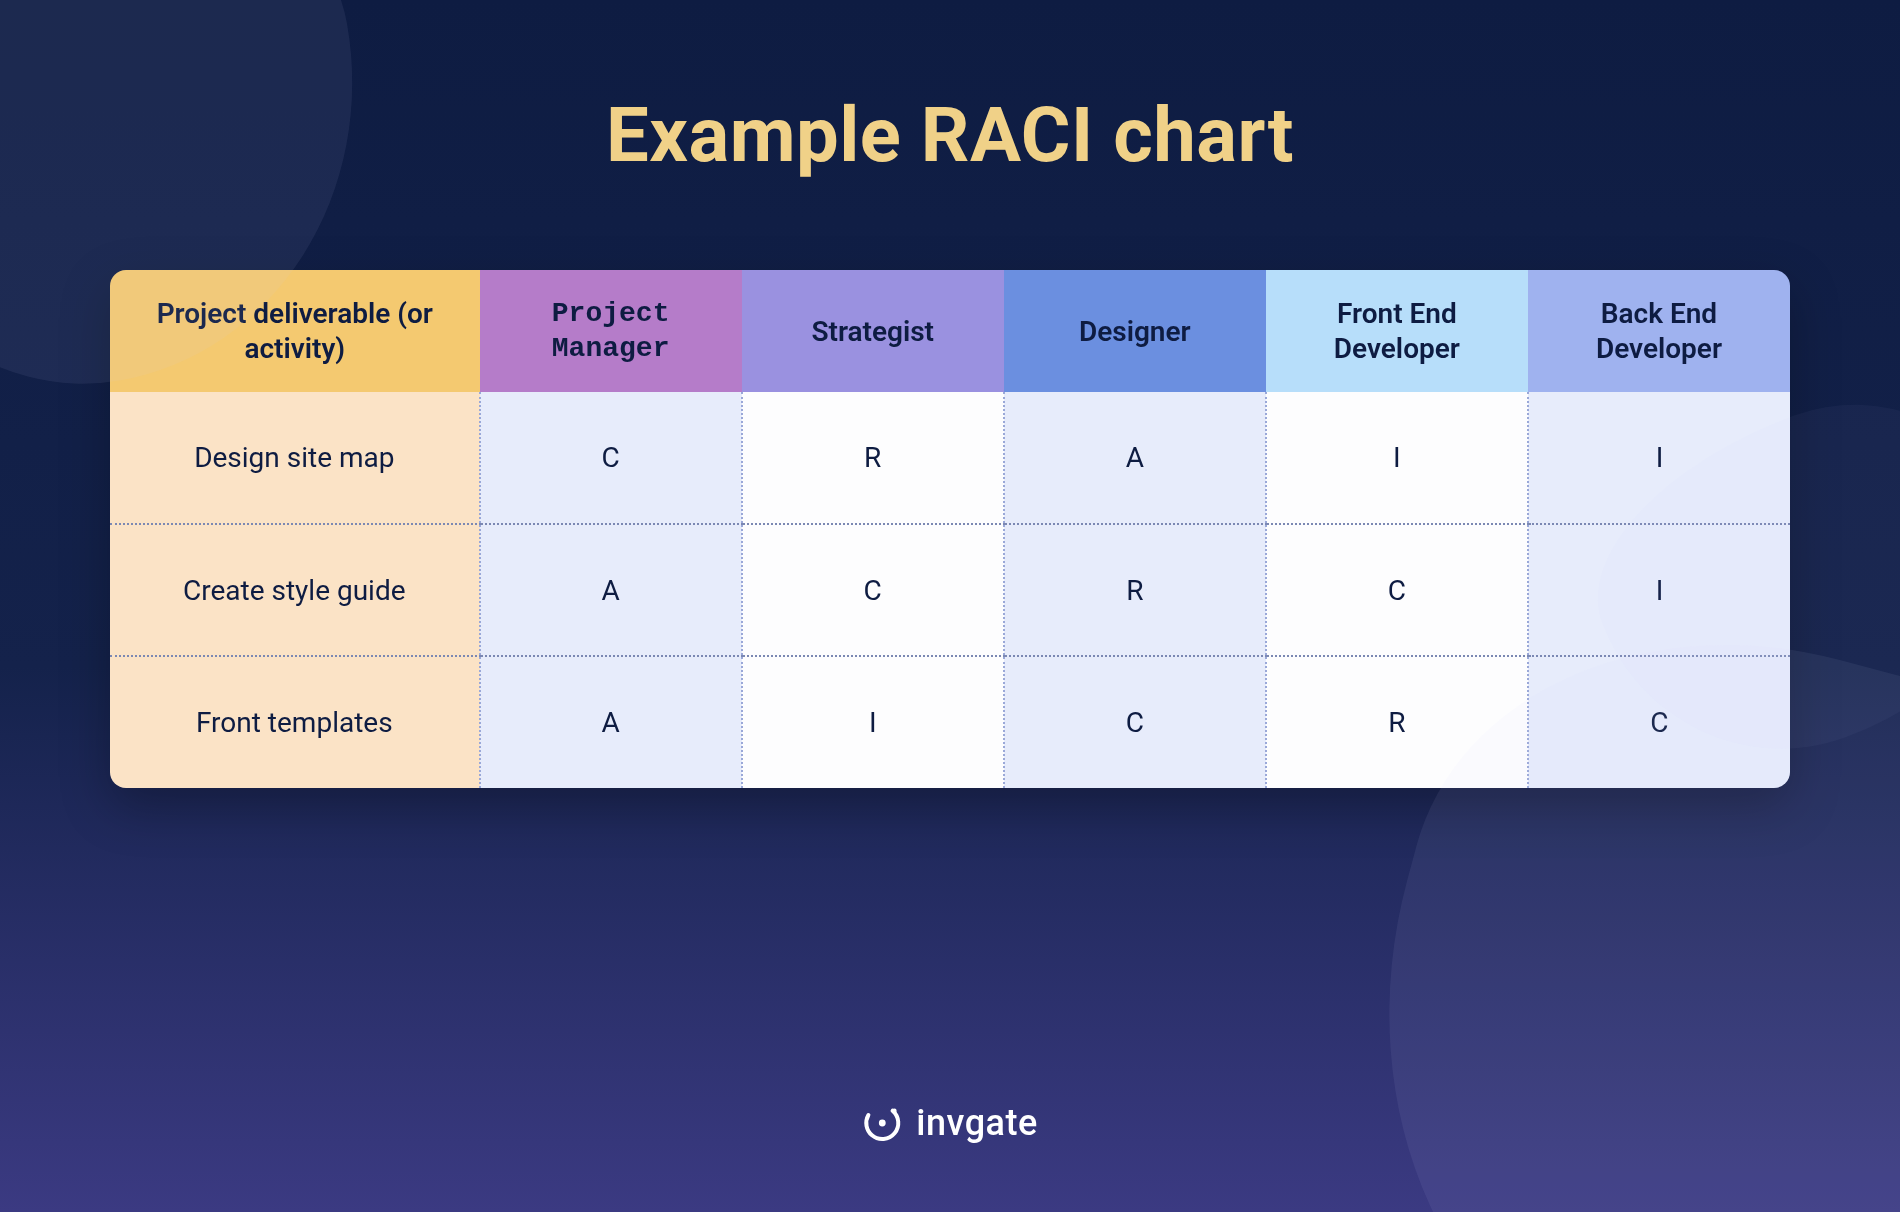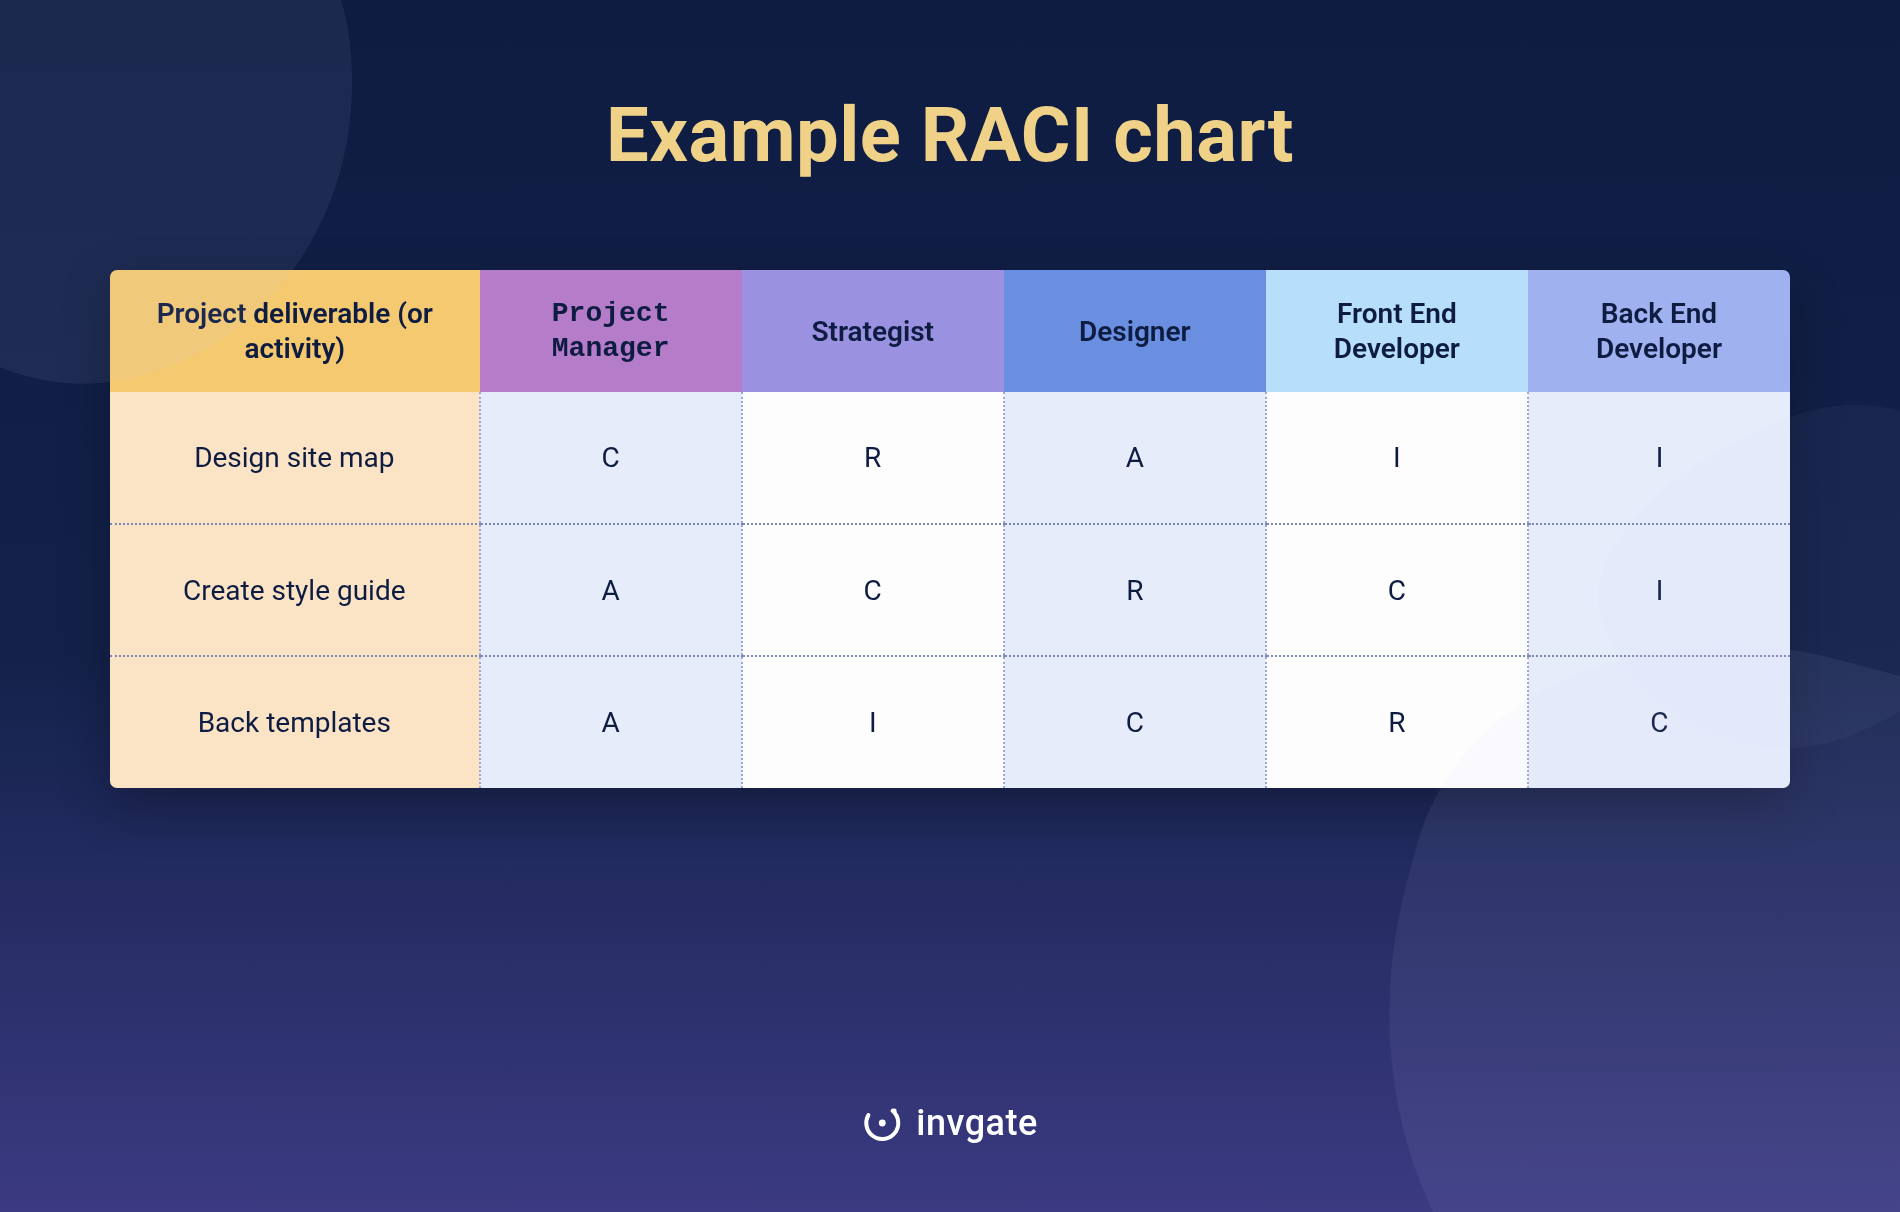--- a/index.html
+++ b/index.html
@@ -28,21 +28,21 @@
     color: #f0d188;
     font-weight: 700;
     font-size: 76px;
     letter-spacing: 0.5px;
     margin-top: 90px;
   }
 
   .table-wrap {
     margin: 90px auto 0 auto;
     width: 1680px;
-    border-radius: 7px;
+    border-radius: 16px;
     overflow: hidden;
     box-shadow: 0 18px 50px rgba(0,0,0,0.28);
   }
   table.raci {
     width: 100%;
     border-collapse: collapse;
     table-layout: fixed;
   }
   table.raci th, table.raci td {
     text-align: center;
@@ -137,21 +137,21 @@
       </tr>
       <tr>
         <td class="c0">Create style guide</td>
         <td class="c-odd  raci-letter">A</td>
         <td class="c-even raci-letter">C</td>
         <td class="c-odd  raci-letter">R</td>
         <td class="c-even raci-letter">C</td>
         <td class="c-odd  raci-letter">I</td>
       </tr>
       <tr>
-        <td class="c0">Back templates</td>
+        <td class="c0">Front templates</td>
         <td class="c-odd  raci-letter">A</td>
         <td class="c-even raci-letter">I</td>
         <td class="c-odd  raci-letter">C</td>
         <td class="c-even raci-letter">R</td>
         <td class="c-odd  raci-letter">C</td>
       </tr>
     </tbody>
   </table>
 </div>
 

